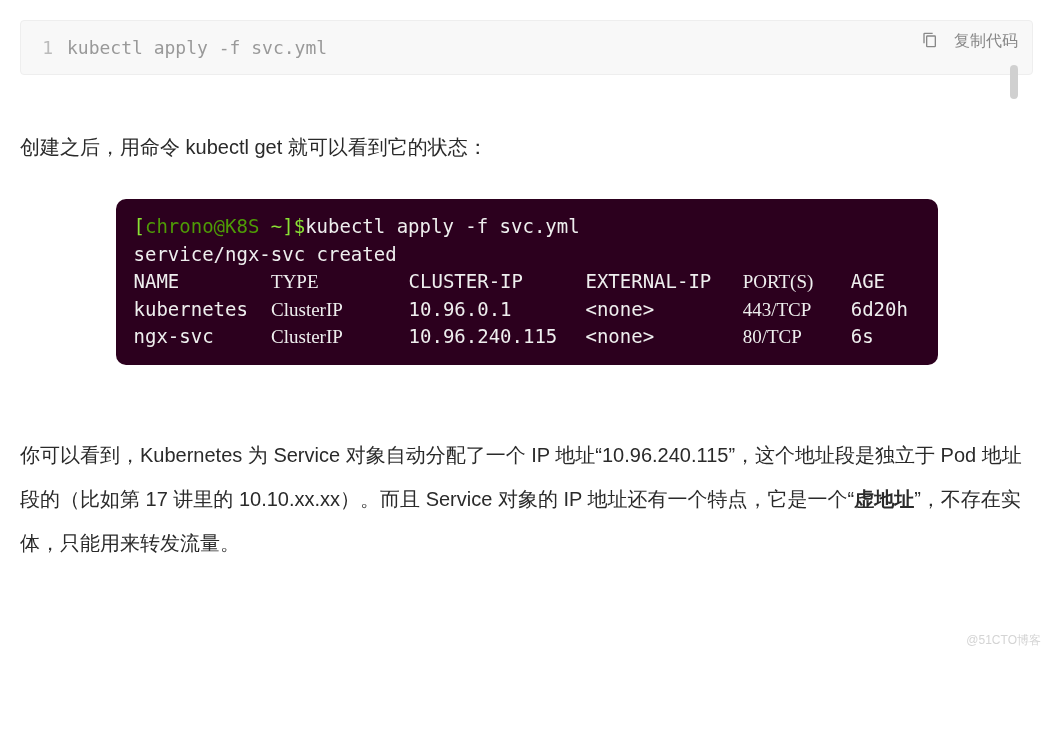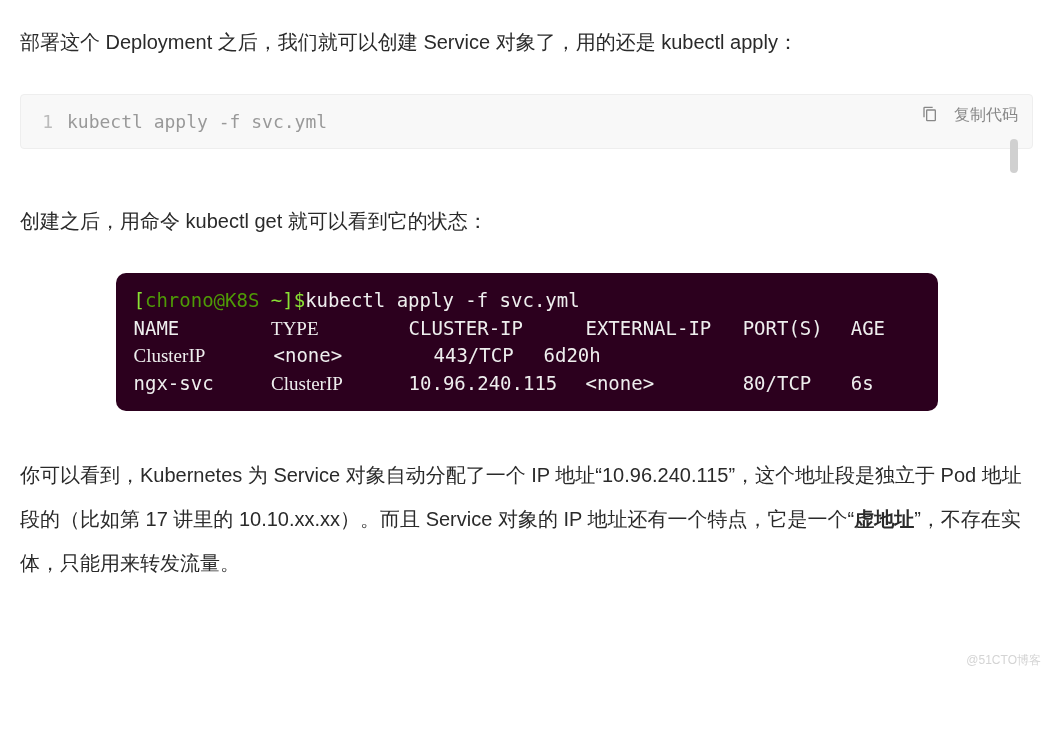--- a/index.html
+++ b/index.html
@@ -60,57 +60,56 @@
     position: absolute;
     right: 14px;
     top: 44px;
     width: 8px;
     height: 34px;
     background: #d0d0d0;
     border-radius: 4px;
   }
   .terminal {
     width: 822px;
-    margin: 0 auto 42px auto;
+    margin: 0 auto 68px auto;
     background: #2c001e;
     border-radius: 10px;
     padding: 14px 18px 14px 18px;
     font-family: "Menlo", "Consolas", monospace;
     font-size: 19px;
     line-height: 1.45;
     color: #eeeeee;
   }
   .t-green { color: #4e9a06; }
   .t-bgreen { color: #8ae234; }
   .t-white { color: #eeeeee; }
   .term-row { white-space: pre; }
   .term-table { display: flex; flex-direction: column; }
   .term-tr { display: flex; }
   .term-td { white-space: pre; }
   .c-name   { width: 140px; }
   .c-type   { width: 140px; font-family: Liberation Serif, serif; }
   .c-cip    { width: 180px; }
   .c-eip    { width: 160px; }
-  .c-port   { width: 110px; }
+  .c-port   { width: 110px; font-family: Liberation Serif, serif; }
   .c-age    { width: 70px; }
   .bold { font-weight: 700; }
   .watermark {
     position: absolute;
     right: 12px;
     bottom: 6px;
     color: #d4d4d4;
     font-size: 12px;
   }
 </style>
 </head>
 <body>
 
 <div class="content">
 
-  <p class="para">部署这个 Deployment 之后，我们就可以创建 Service 对象了，用的还是 kubectl apply：</p>
 
   <div class="codebox">
     <div class="copy-btn">
       <span>
         <svg viewBox="0 0 24 24">
             <path d="M16 1H4a2 2 0 0 0-2 2v14h2V3h12V1zm3 4H8a2 2 0 0 0-2 2v14a2 2 0 0 0 2 2h11a2 2 0 0 0 2-2V7a2 2 0 0 0-2-2zm0 16H8V7h11v14z"></path>
           </svg>
       </span>
       <span>复制代码</span>
     </div>
@@ -118,31 +117,34 @@
       <span class="lineno">1</span>
       <span class="code">kubectl apply -f svc.yml</span>
     </div>
     <div class="scroll-indicator"></div>
   </div>
 
   <p class="para">创建之后，用命令 kubectl get 就可以看到它的状态：</p>
 
   <div class="terminal">
     <div class="term-row"><span class="t-bgreen">[</span><span class="t-green">chrono@K8S </span><span class="t-bgreen">~</span><span class="t-bgreen">]$</span><span class="t-white">kubectl apply -f svc.yml</span></div>
+    <div class="term-row"><span class="t-white">service/ngx-svc created</span></div>
     <div class="term-table">
       <div class="term-tr">
         <span class="term-td c-name">NAME</span>
         <span class="term-td c-type">TYPE</span>
         <span class="term-td c-cip">CLUSTER-IP</span>
         <span class="term-td c-eip">EXTERNAL-IP</span>
         <span class="term-td c-port">PORT(S)</span>
         <span class="term-td c-age">AGE</span>
       </div>
       <div class="term-tr">
+        <span class="term-td c-name">kubernetes</span>
         <span class="term-td c-type">ClusterIP</span>
+        <span class="term-td c-cip">10.96.0.1</span>
         <span class="term-td c-eip">&lt;none&gt;</span>
         <span class="term-td c-port">443/TCP</span>
         <span class="term-td c-age">6d20h</span>
       </div>
       <div class="term-tr">
         <span class="term-td c-name">ngx-svc</span>
         <span class="term-td c-type">ClusterIP</span>
         <span class="term-td c-cip">10.96.240.115</span>
         <span class="term-td c-eip">&lt;none&gt;</span>
         <span class="term-td c-port">80/TCP</span>

